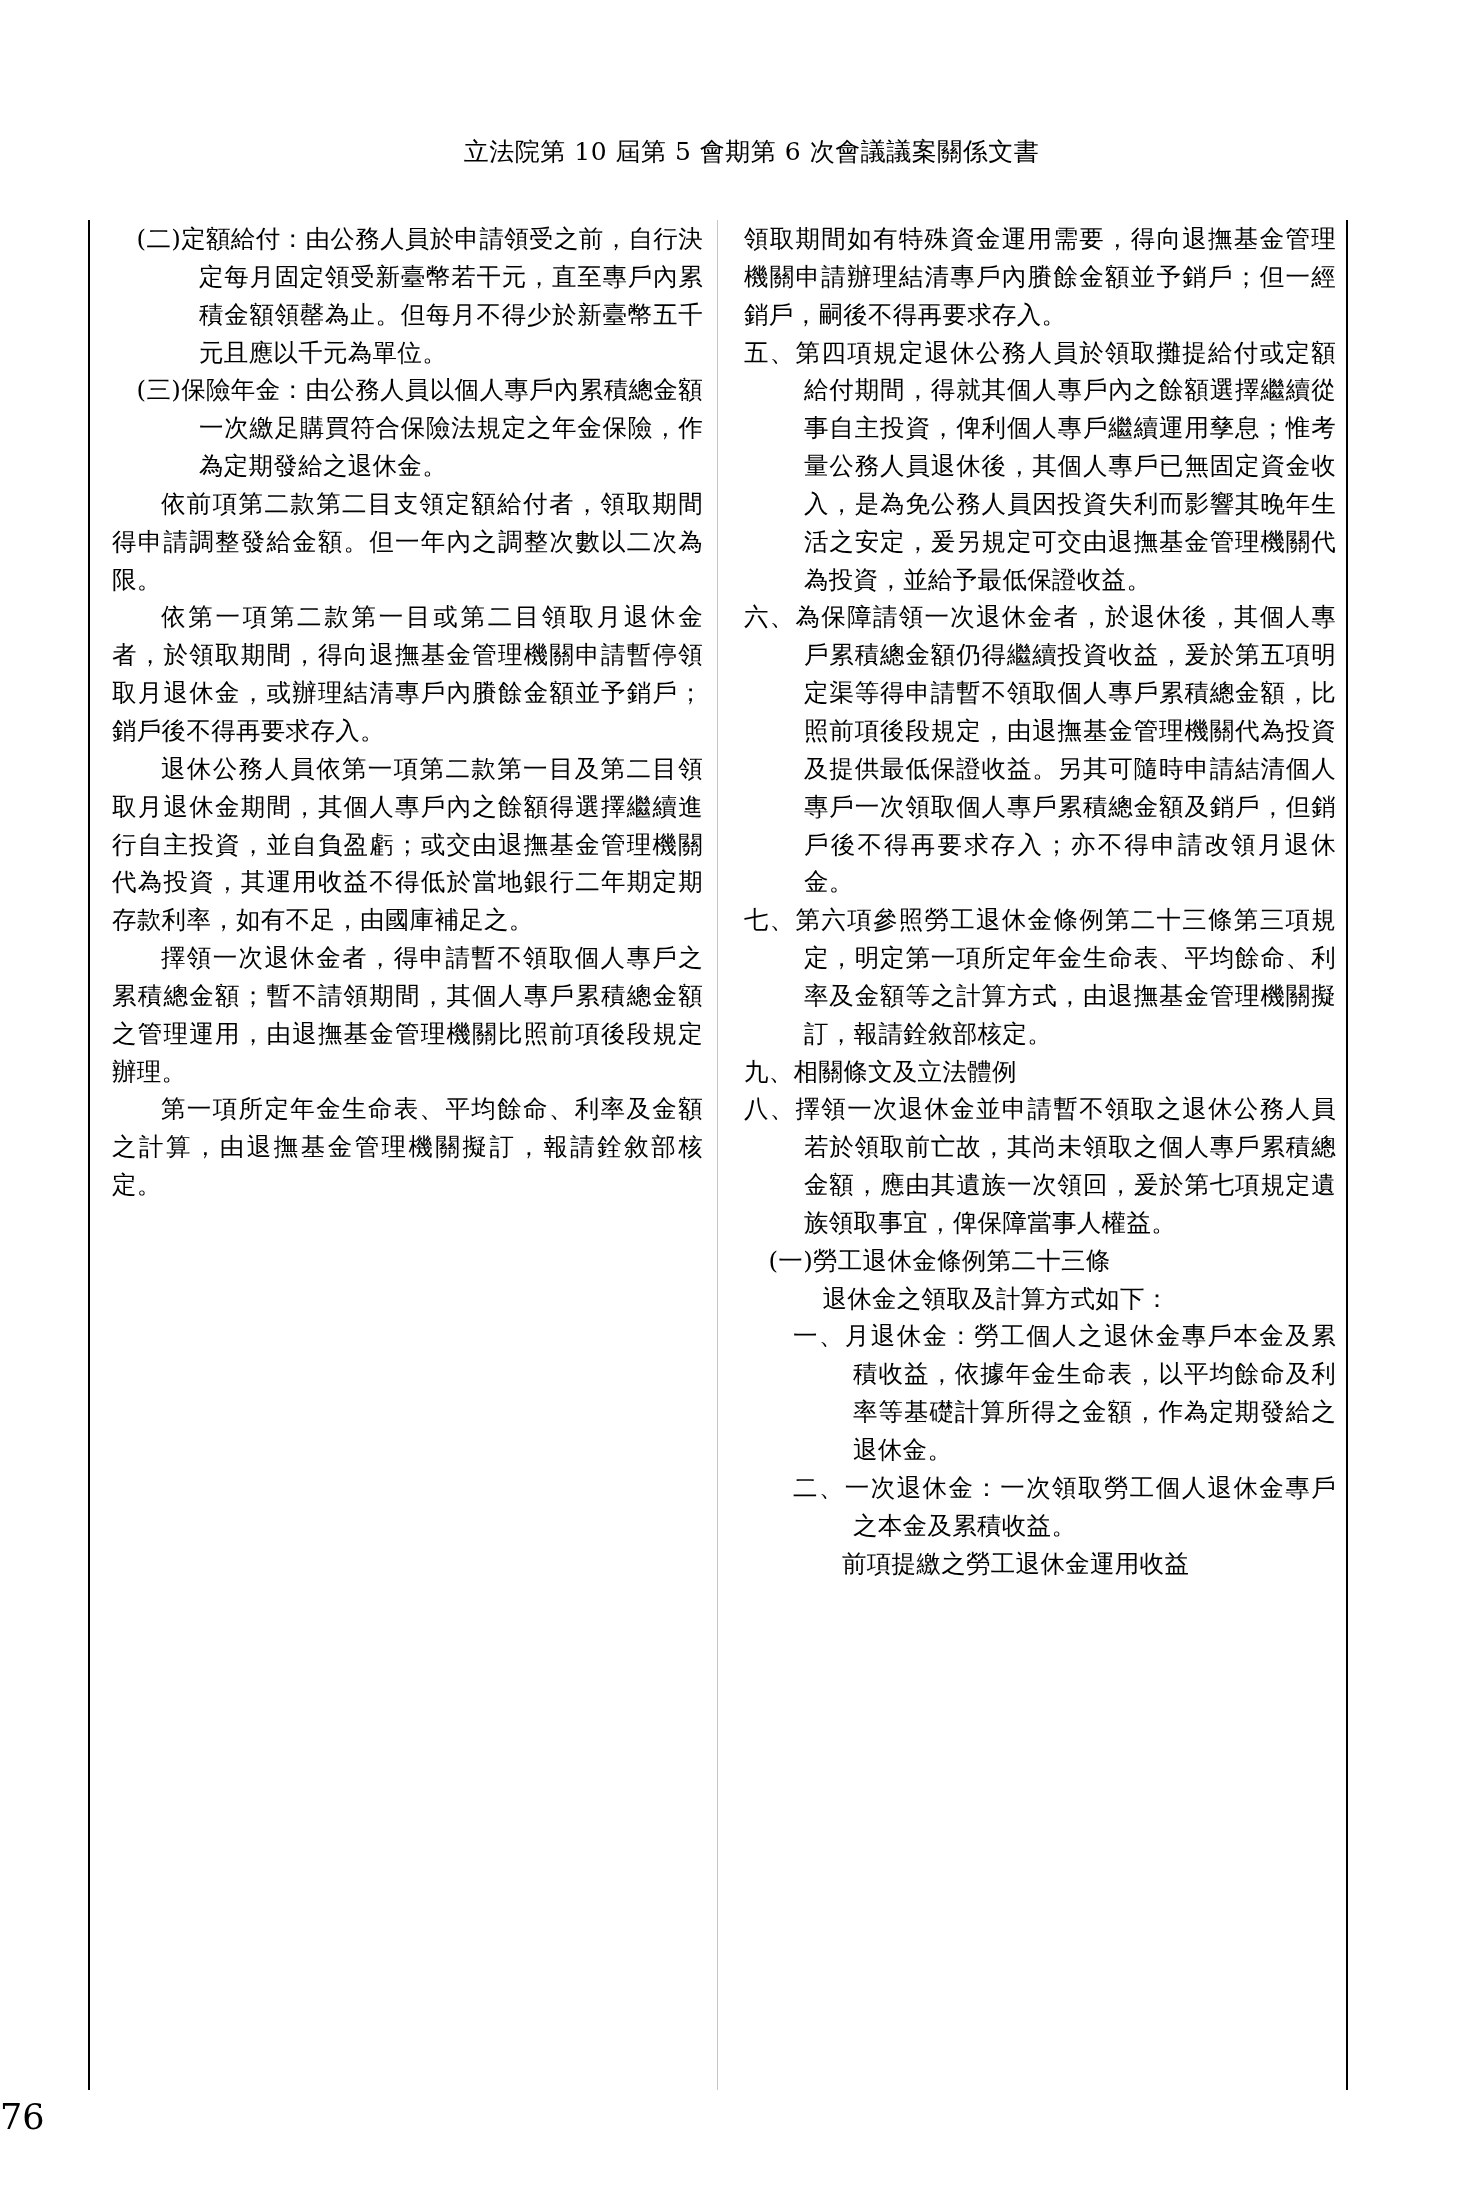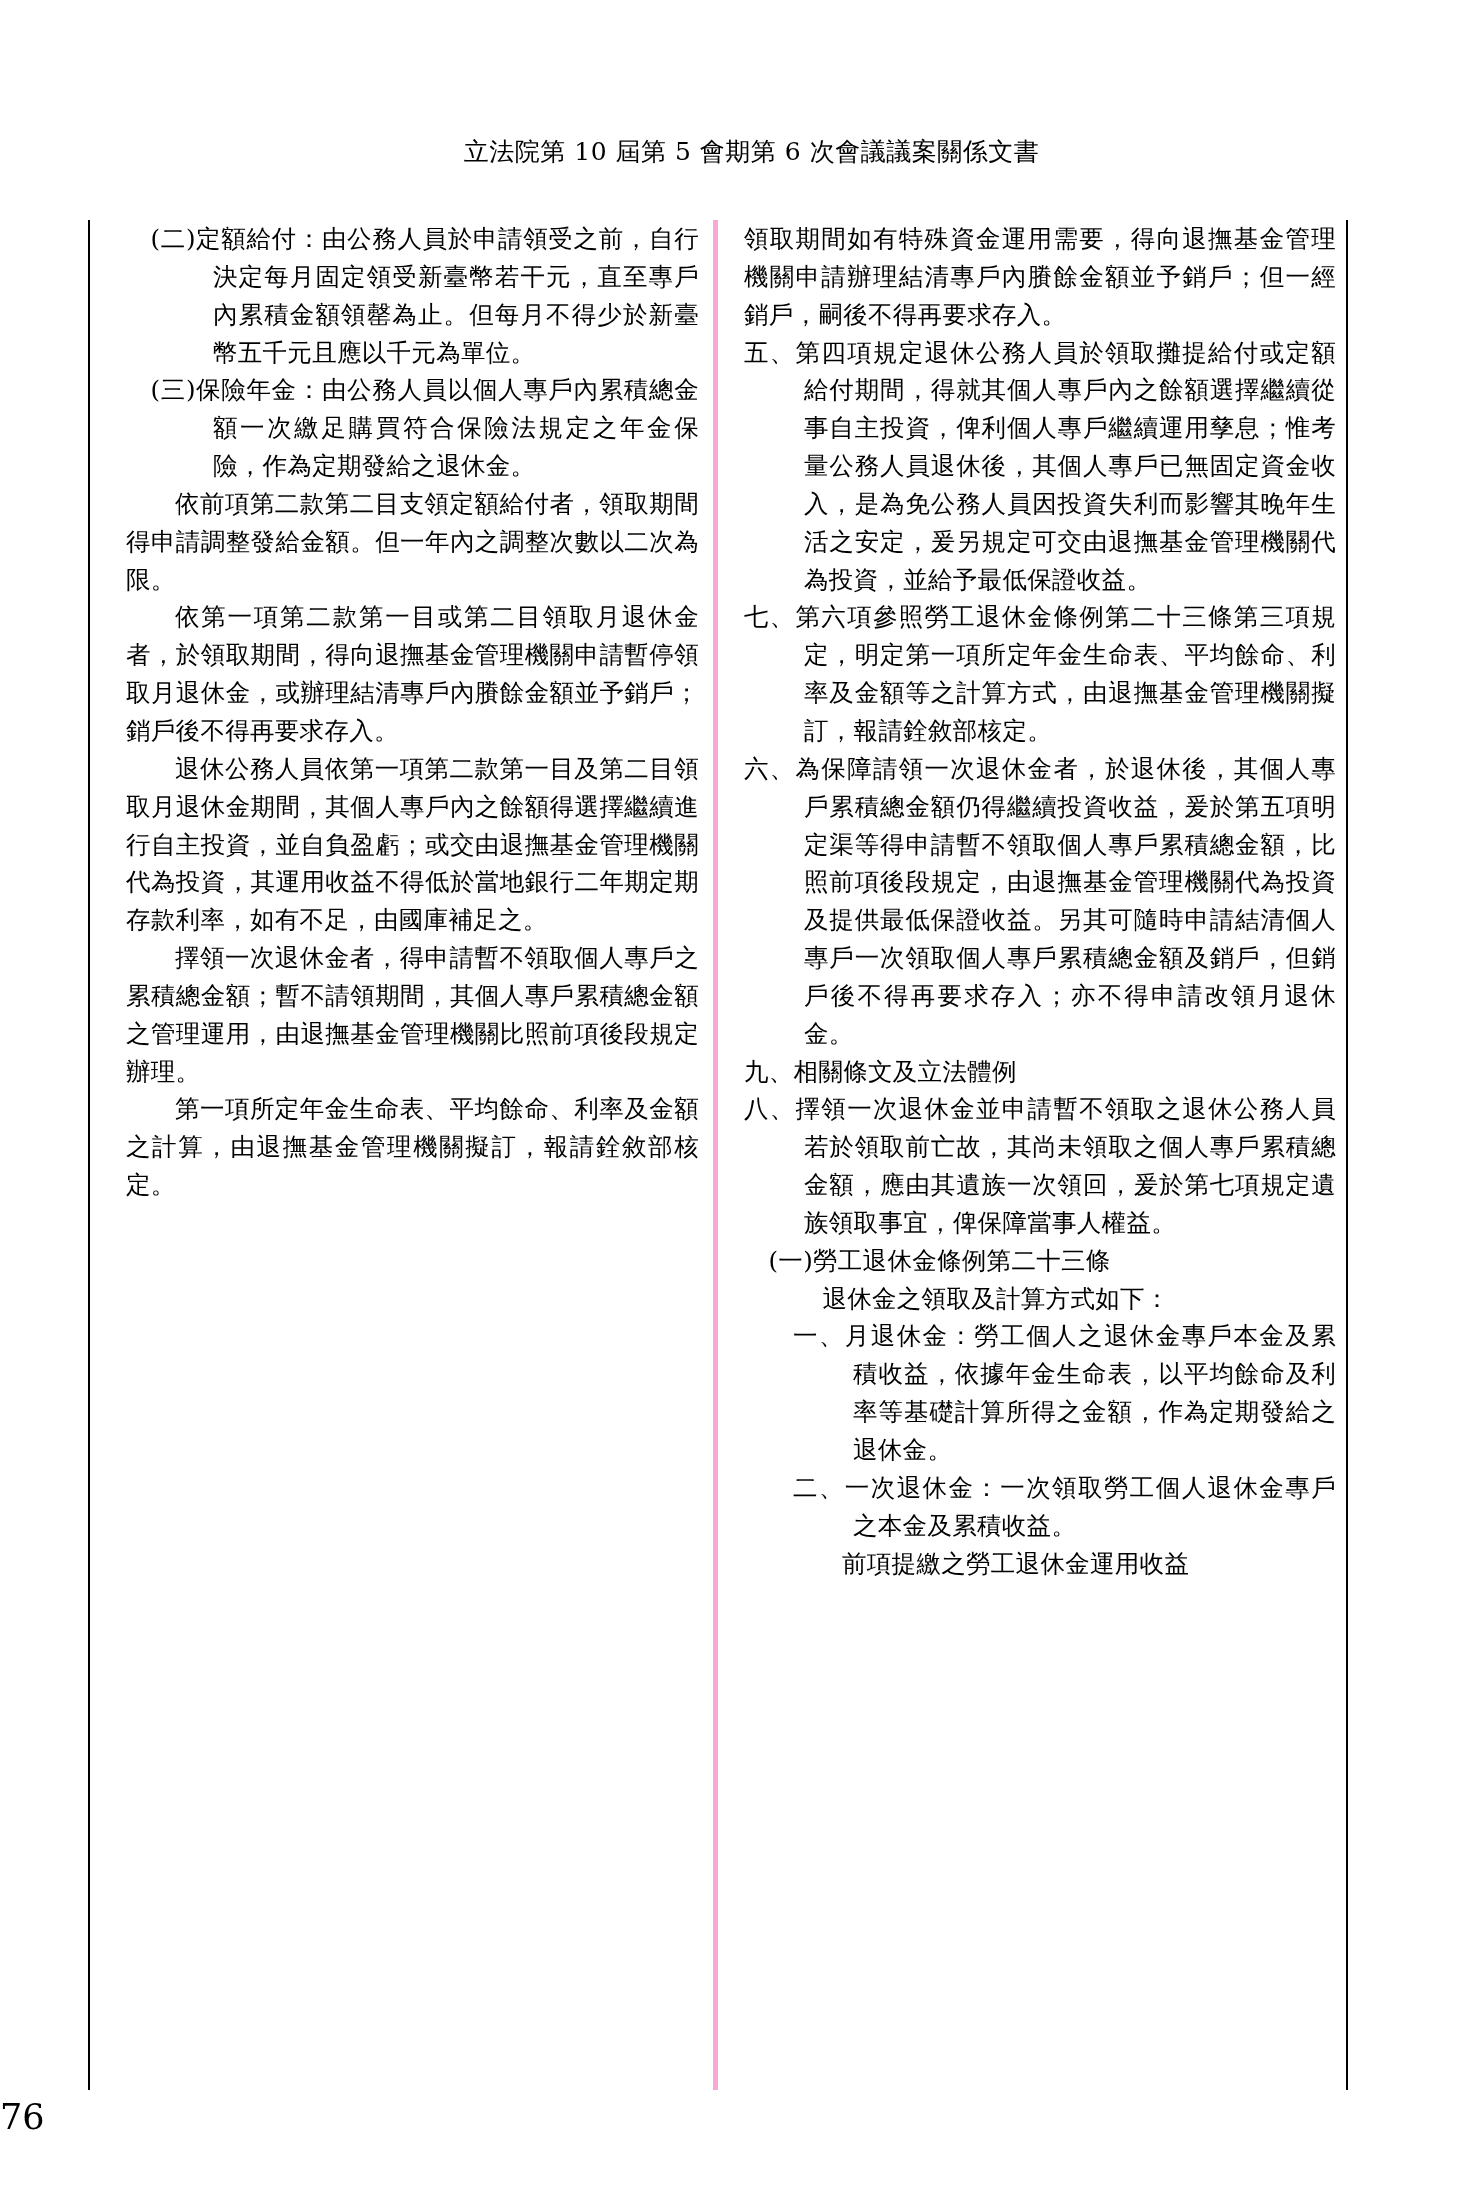--- a/index.html
+++ b/index.html
@@ -40,22 +40,22 @@
   }
   .col {
     width: 630px;
     box-sizing: border-box;
     font-size: 24.5px;
     line-height: 1.545;
     letter-spacing: 0.3px;
   }
   .col-left {
     border-left: 2px solid #000;
-    border-right: 5px solid #f9a8d4;
-    padding-left: 36px;
+    border-right: 1px solid #f9a8d4;
+    padding-left: 22px;
     padding-right: 14px;
   }
   .col-right {
     border-right: 2px solid #000;
     padding-left: 26px;
     padding-right: 10px;
   }
   p {
     margin: 0;
     text-align: justify;
@@ -100,22 +100,22 @@
       <p class="ind1">依前項第二款第二目支領定額給付者，領取期間得申請調整發給金額。但一年內之調整次數以二次為限。</p>
       <p class="ind1">依第一項第二款第一目或第二目領取月退休金者，於領取期間，得向退撫基金管理機關申請暫停領取月退休金，或辦理結清專戶內賸餘金額並予銷戶；銷戶後不得再要求存入。</p>
       <p class="ind1">退休公務人員依第一項第二款第一目及第二目領取月退休金期間，其個人專戶內之餘額得選擇繼續進行自主投資，並自負盈虧；或交由退撫基金管理機關代為投資，其運用收益不得低於當地銀行二年期定期存款利率，如有不足，由國庫補足之。</p>
       <p class="ind1">擇領一次退休金者，得申請暫不領取個人專戶之累積總金額；暫不請領期間，其個人專戶累積總金額之管理運用，由退撫基金管理機關比照前項後段規定辦理。</p>
       <p class="ind1">第一項所定年金生命表、平均餘命、利率及金額之計算，由退撫基金管理機關擬訂，報請銓敘部核定。</p>
     </div>
 
     <div class="col col-right">
       <p class="ind0">領取期間如有特殊資金運用需要，得向退撫基金管理機關申請辦理結清專戶內賸餘金額並予銷戶；但一經銷戶，嗣後不得再要求存入。</p>
       <p class="hang-num">五、第四項規定退休公務人員於領取攤提給付或定額給付期間，得就其個人專戶內之餘額選擇繼續從事自主投資，俾利個人專戶繼續運用孳息；惟考量公務人員退休後，其個人專戶已無固定資金收入，是為免公務人員因投資失利而影響其晚年生活之安定，爰另規定可交由退撫基金管理機關代為投資，並給予最低保證收益。</p>
+      <p class="hang-num">六、為保障請領一次退休金者，於退休後，其個人專戶累積總金額仍得繼續投資收益，爰於第五項明定渠等得申請暫不領取個人專戶累積總金額，比照前項後段規定，由退撫基金管理機關代為投資及提供最低保證收益。另其可隨時申請結清個人專戶一次領取個人專戶累積總金額及銷戶，但銷戶後不得再要求存入；亦不得申請改領月退休金。</p>
       <p class="hang-num">七、第六項參照勞工退休金條例第二十三條第三項規定，明定第一項所定年金生命表、平均餘命、利率及金額等之計算方式，由退撫基金管理機關擬訂，報請銓敘部核定。</p>
-      <p class="hang-num">六、為保障請領一次退休金者，於退休後，其個人專戶累積總金額仍得繼續投資收益，爰於第五項明定渠等得申請暫不領取個人專戶累積總金額，比照前項後段規定，由退撫基金管理機關代為投資及提供最低保證收益。另其可隨時申請結清個人專戶一次領取個人專戶累積總金額及銷戶，但銷戶後不得再要求存入；亦不得申請改領月退休金。</p>
       <p class="hang-num">九、相關條文及立法體例</p>
       <p class="hang-num">八、擇領一次退休金並申請暫不領取之退休公務人員若於領取前亡故，其尚未領取之個人專戶累積總金額，應由其遺族一次領回，爰於第七項規定遺族領取事宜，俾保障當事人權益。</p>
       <p class="hang-paren lvl1">(一)勞工退休金條例第二十三條</p>
       <p class="ind0 lvl3">退休金之領取及計算方式如下：</p>
       <p class="hang-num lvl2">一、月退休金：勞工個人之退休金專戶本金及累積收益，依據年金生命表，以平均餘命及利率等基礎計算所得之金額，作為定期發給之退休金。</p>
       <p class="hang-num lvl2">二、一次退休金：一次領取勞工個人退休金專戶之本金及累積收益。</p>
       <p class="ind0 lvl3b">前項提繳之勞工退休金運用收益</p>
     </div>
 
   </div>

